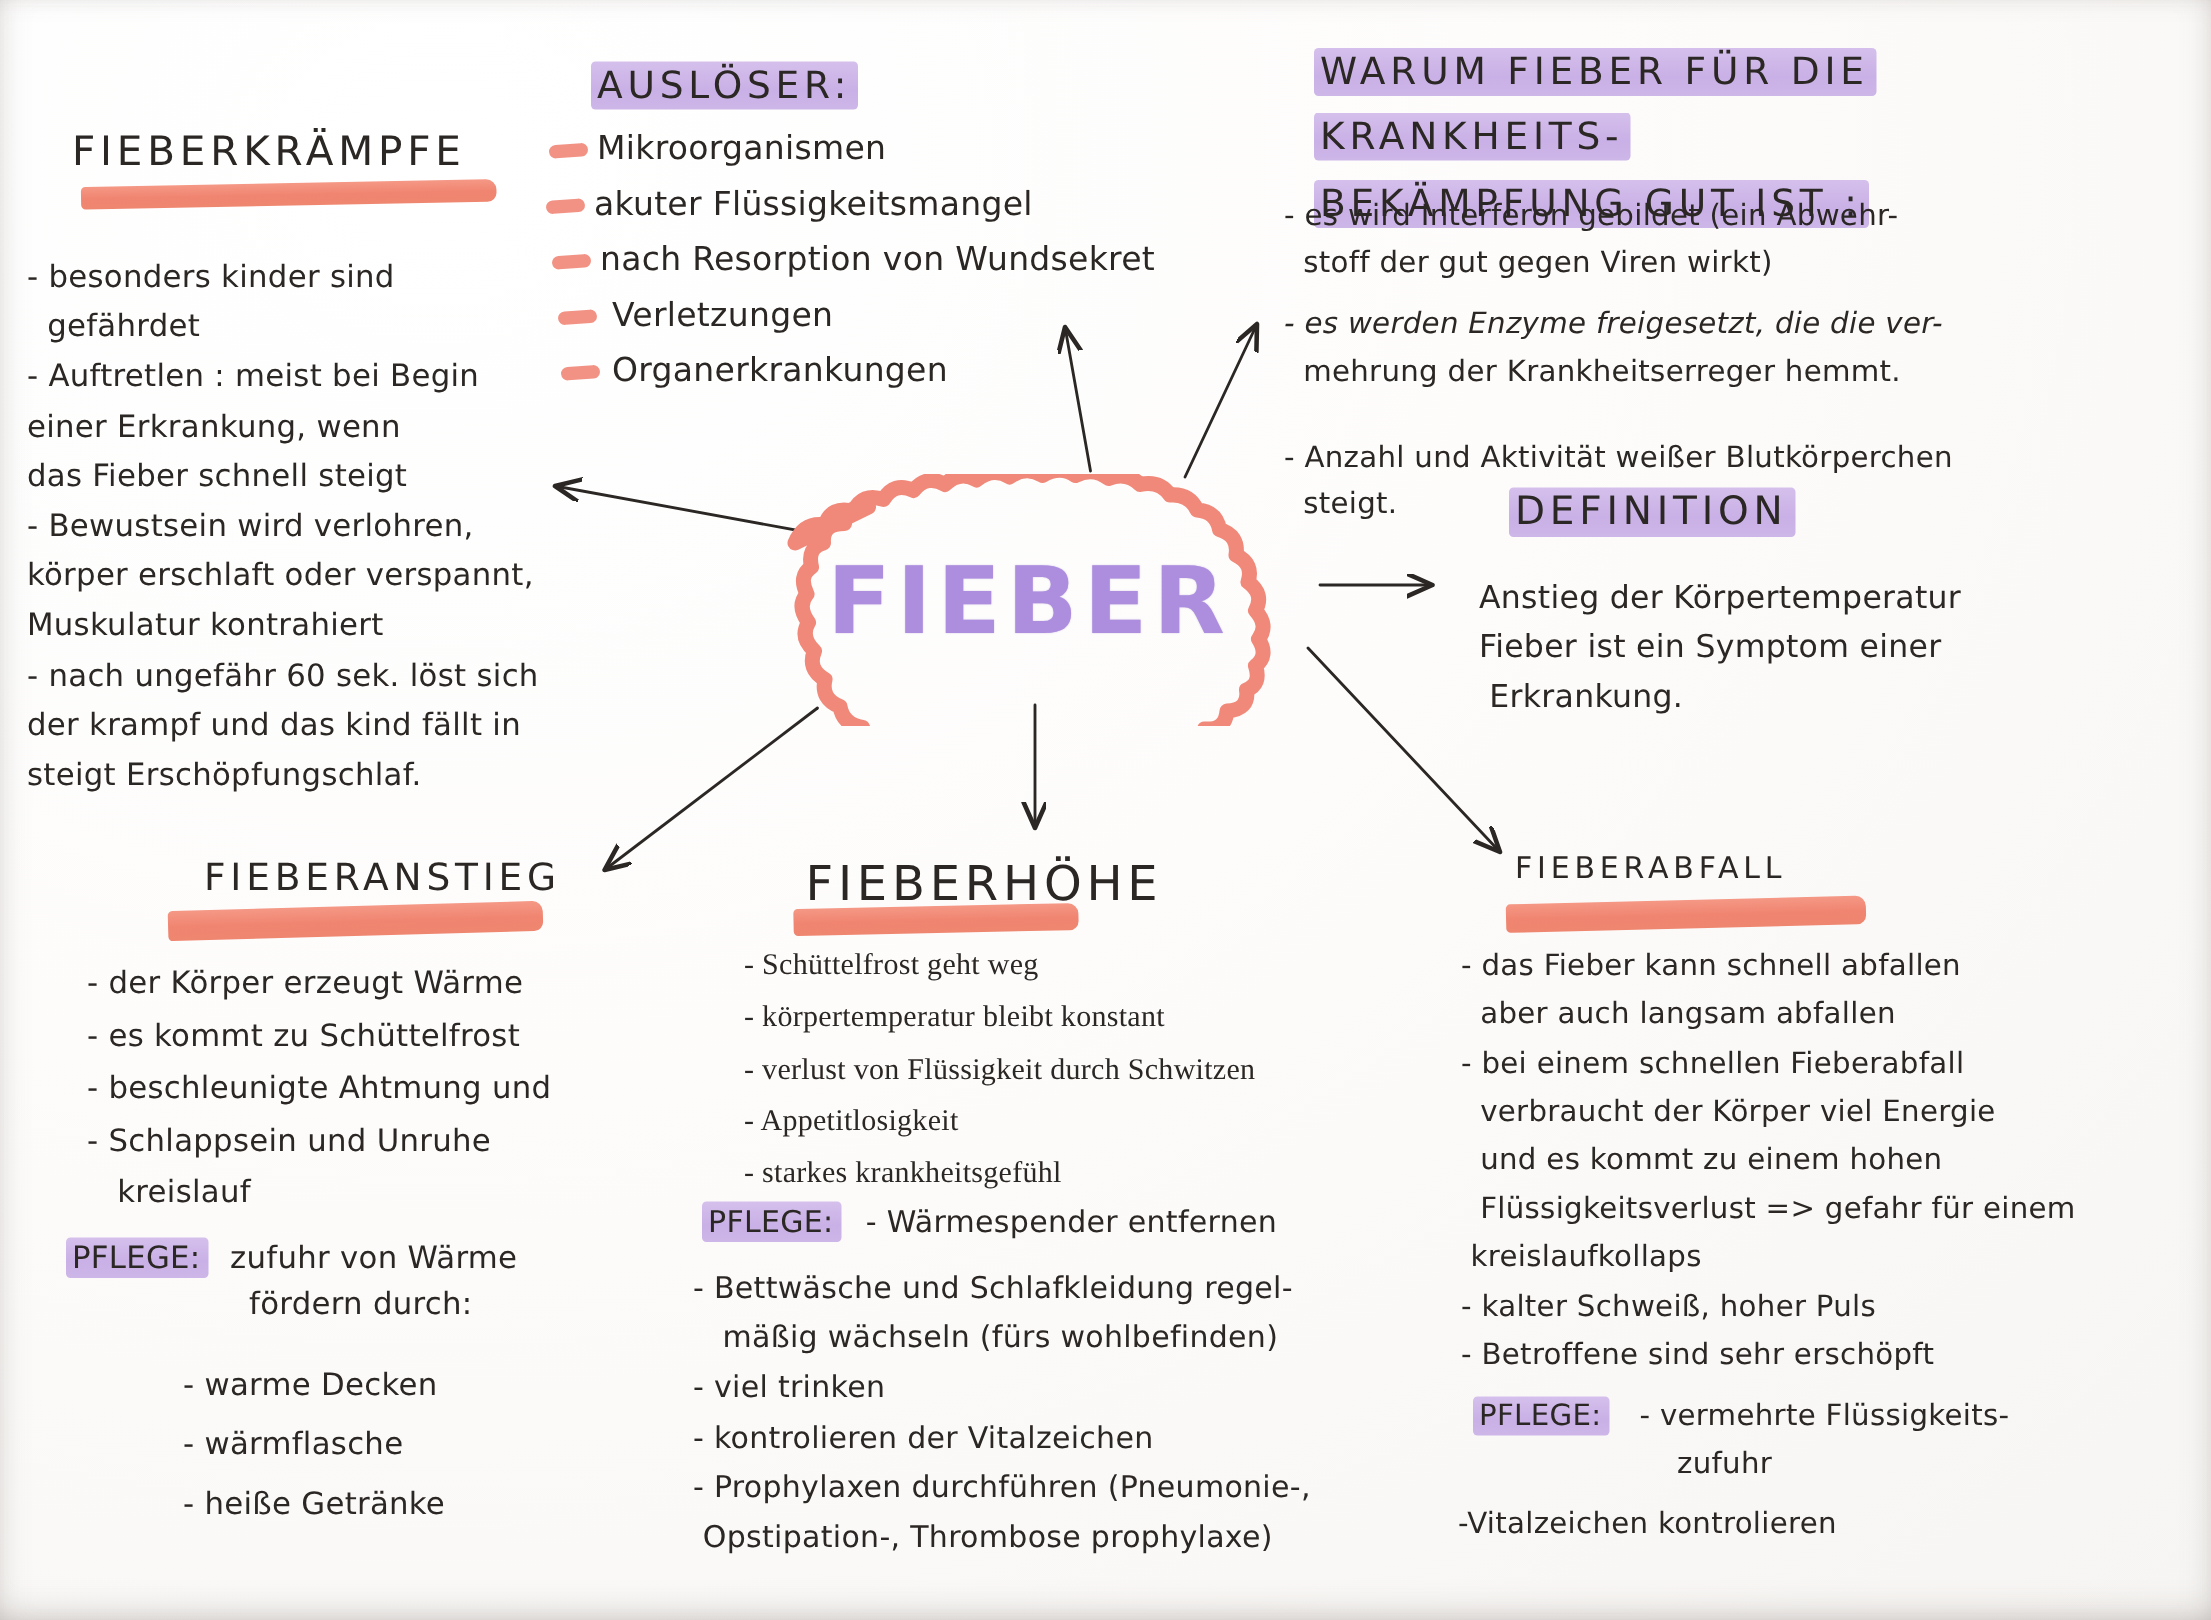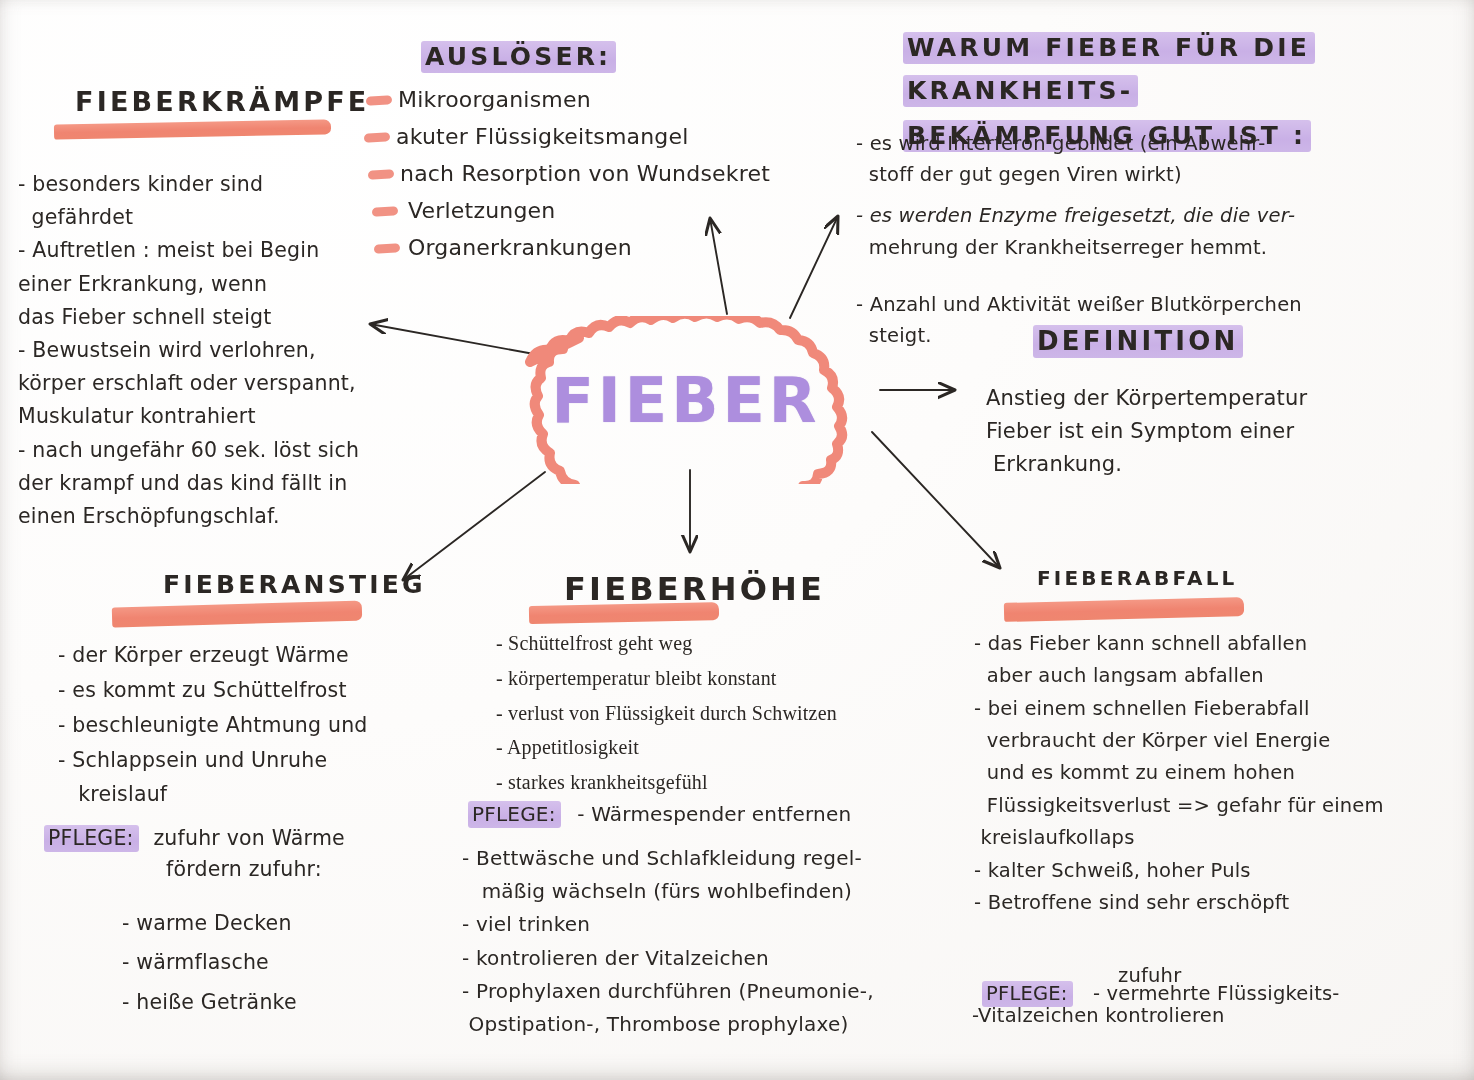--- a/index.html
+++ b/index.html
@@ -33,24 +33,23 @@
   
   .hw {
     font-family: "DejaVu Sans", sans-serif;
     font-weight: 400;
     letter-spacing: .2px;
     line-height: 1.42;
     color: #2b2724;
   }
   .hw-title {
     font-family: "DejaVu Sans", sans-serif;
-    font-weight: 700;
+    font-weight: 400;
     letter-spacing: 3.2px;
     color: #2b2724;
-    margin-left: 27px;
   }
   .body-line { white-space: pre; }
 
   
   .hl-salmon-bar {
     position: absolute;
     background: linear-gradient(180deg,#f4937f 0%, #ef7e69 55%, #ee8068 100%);
     border-radius: 3px 7px 6px 3px;
     opacity: .95;
   }
@@ -132,21 +131,21 @@
     <div class="body-line">- besonders kinder sind</div>
     <div class="body-line">  gefährdet</div>
     <div class="body-line">- Auftretlen : meist bei Begin</div>
     <div class="body-line">einer Erkrankung, wenn</div>
     <div class="body-line">das Fieber schnell steigt</div>
     <div class="body-line">- Bewustsein wird verlohren,</div>
     <div class="body-line">körper erschlaft oder verspannt,</div>
     <div class="body-line">Muskulatur kontrahiert</div>
     <div class="body-line">- nach ungefähr 60 sek. löst sich</div>
     <div class="body-line">der krampf und das kind fällt in</div>
-    <div class="body-line">einen Erschöpfungschlaf.</div>
+    <div class="body-line">steigt Erschöpfungschlaf.</div>
   </div>
 
   <div class="blk" style="left:394px; top:42px;">
     <div class="hw-title" style="font-size:25px;">
       <span class="hl-purple">AUSLÖSER:</span>
     </div>
   </div>
   <div class="blk" style="left:360px; top:84px; width:470px;">
     <div style="position:relative; height:37px;">
       <span class="dash-salmon" style="left:6px; top:12px;"></span>
@@ -207,21 +206,21 @@
     <div class="body-line">- es kommt zu Schüttelfrost</div>
     <div class="body-line">- beschleunigte Ahtmung und</div>
     <div class="body-line">- Schlappsein und Unruhe</div>
     <div class="body-line">   kreislauf</div>
   </div>
   <div class="blk" style="left:44px; top:824px; width:400px;">
     <div style="font-size:20.5px;" class="hw">
       <span class="hl-purple">PFLEGE:</span>
       <span style="margin-left:8px;">zufuhr von Wärme</span>
     </div>
-    <div class="hw" style="font-size:20.5px; margin-left:122px; margin-top:2px;">fördern zufuhr:</div>
+    <div class="hw" style="font-size:20.5px; margin-left:122px; margin-top:2px;">fördern durch:</div>
   </div>
   <div class="blk hw" style="left:122px; top:904px; width:330px; font-size:20.5px; line-height:1.92;">
     <div class="body-line">- warme Decken</div>
     <div class="body-line">- wärmflasche</div>
     <div class="body-line">- heiße Getränke</div>
   </div>
 
   <div class="blk" style="left:537px; top:570px; width:300px;">
     <div class="hw-title" style="font-size:32px;">FIEBERHÖHE</div>
     <div class="hl-salmon-bar" style="left:-8px; top:34px; width:190px; height:18px; transform:rotate(-1.2deg);"></div>
@@ -254,20 +253,20 @@
     <div class="body-line">- das Fieber kann schnell abfallen</div>
     <div class="body-line">  aber auch langsam abfallen</div>
     <div class="body-line">- bei einem schnellen Fieberabfall</div>
     <div class="body-line">  verbraucht der Körper viel Energie</div>
     <div class="body-line">  und es kommt zu einem hohen</div>
     <div class="body-line">  Flüssigkeitsverlust =&gt; gefahr für einem</div>
     <div class="body-line"> kreislaufkollaps</div>
     <div class="body-line">- kalter Schweiß, hoher Puls</div>
     <div class="body-line">- Betroffene sind sehr erschöpft</div>
   </div>
-  <div class="blk hw" style="left:982px; top:980px; width:480px; font-size:19.5px;">
+  <div class="blk hw" style="left:982px; top:930px; width:480px; font-size:19.5px;">
     <span class="hl-purple">PFLEGE:</span>
     <span style="margin-left:14px;">- vermehrte Flüssigkeits-</span>
   </div>
   <div class="blk hw" style="left:1118px; top:962px; font-size:19.5px;">zufuhr</div>
   <div class="blk hw" style="left:972px; top:1002px; font-size:19.5px;">-Vitalzeichen kontrolieren</div>
 
 </div>
 
 </body></html>

